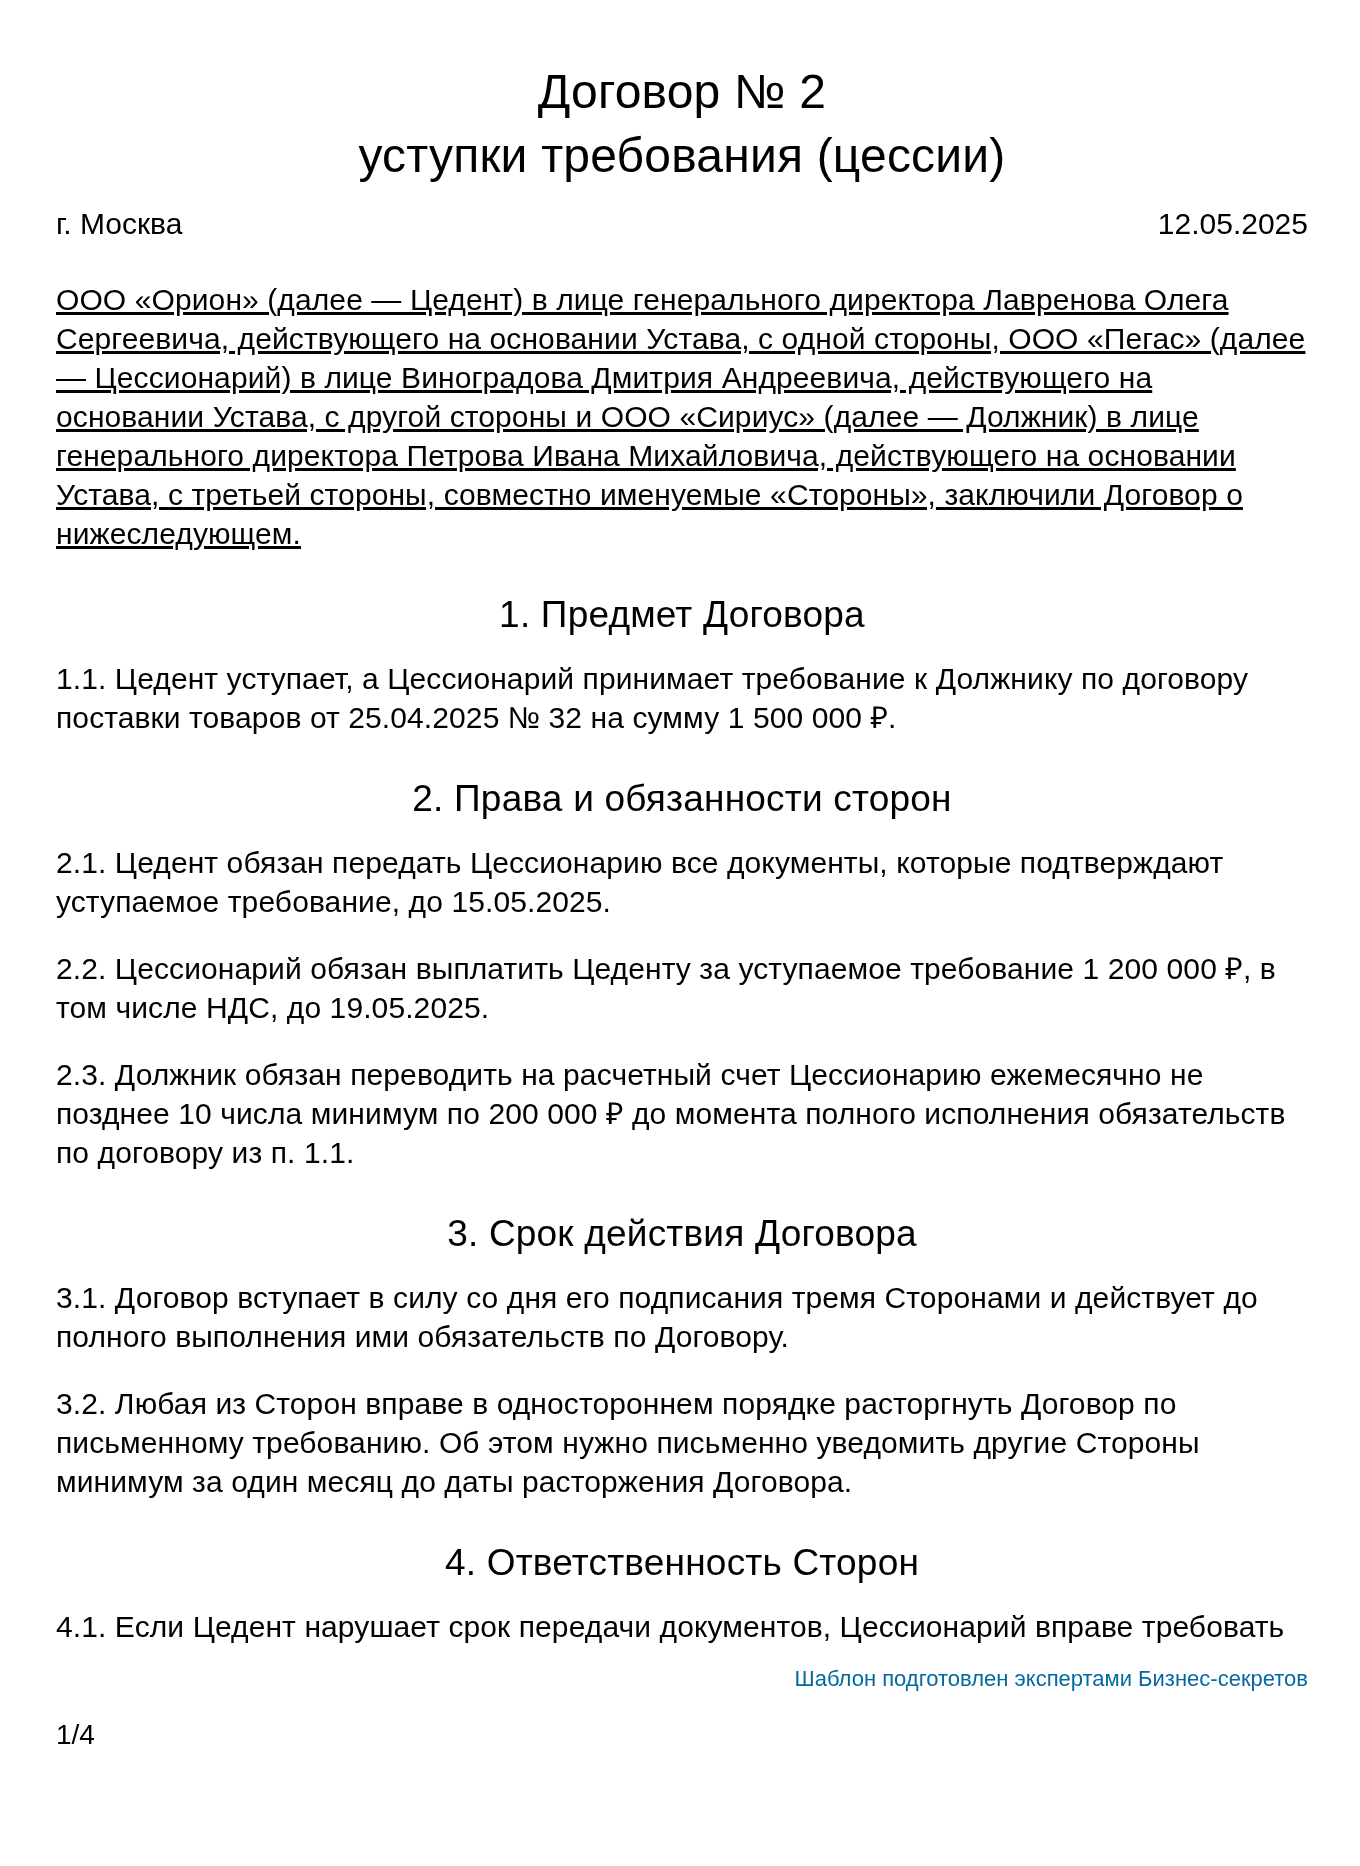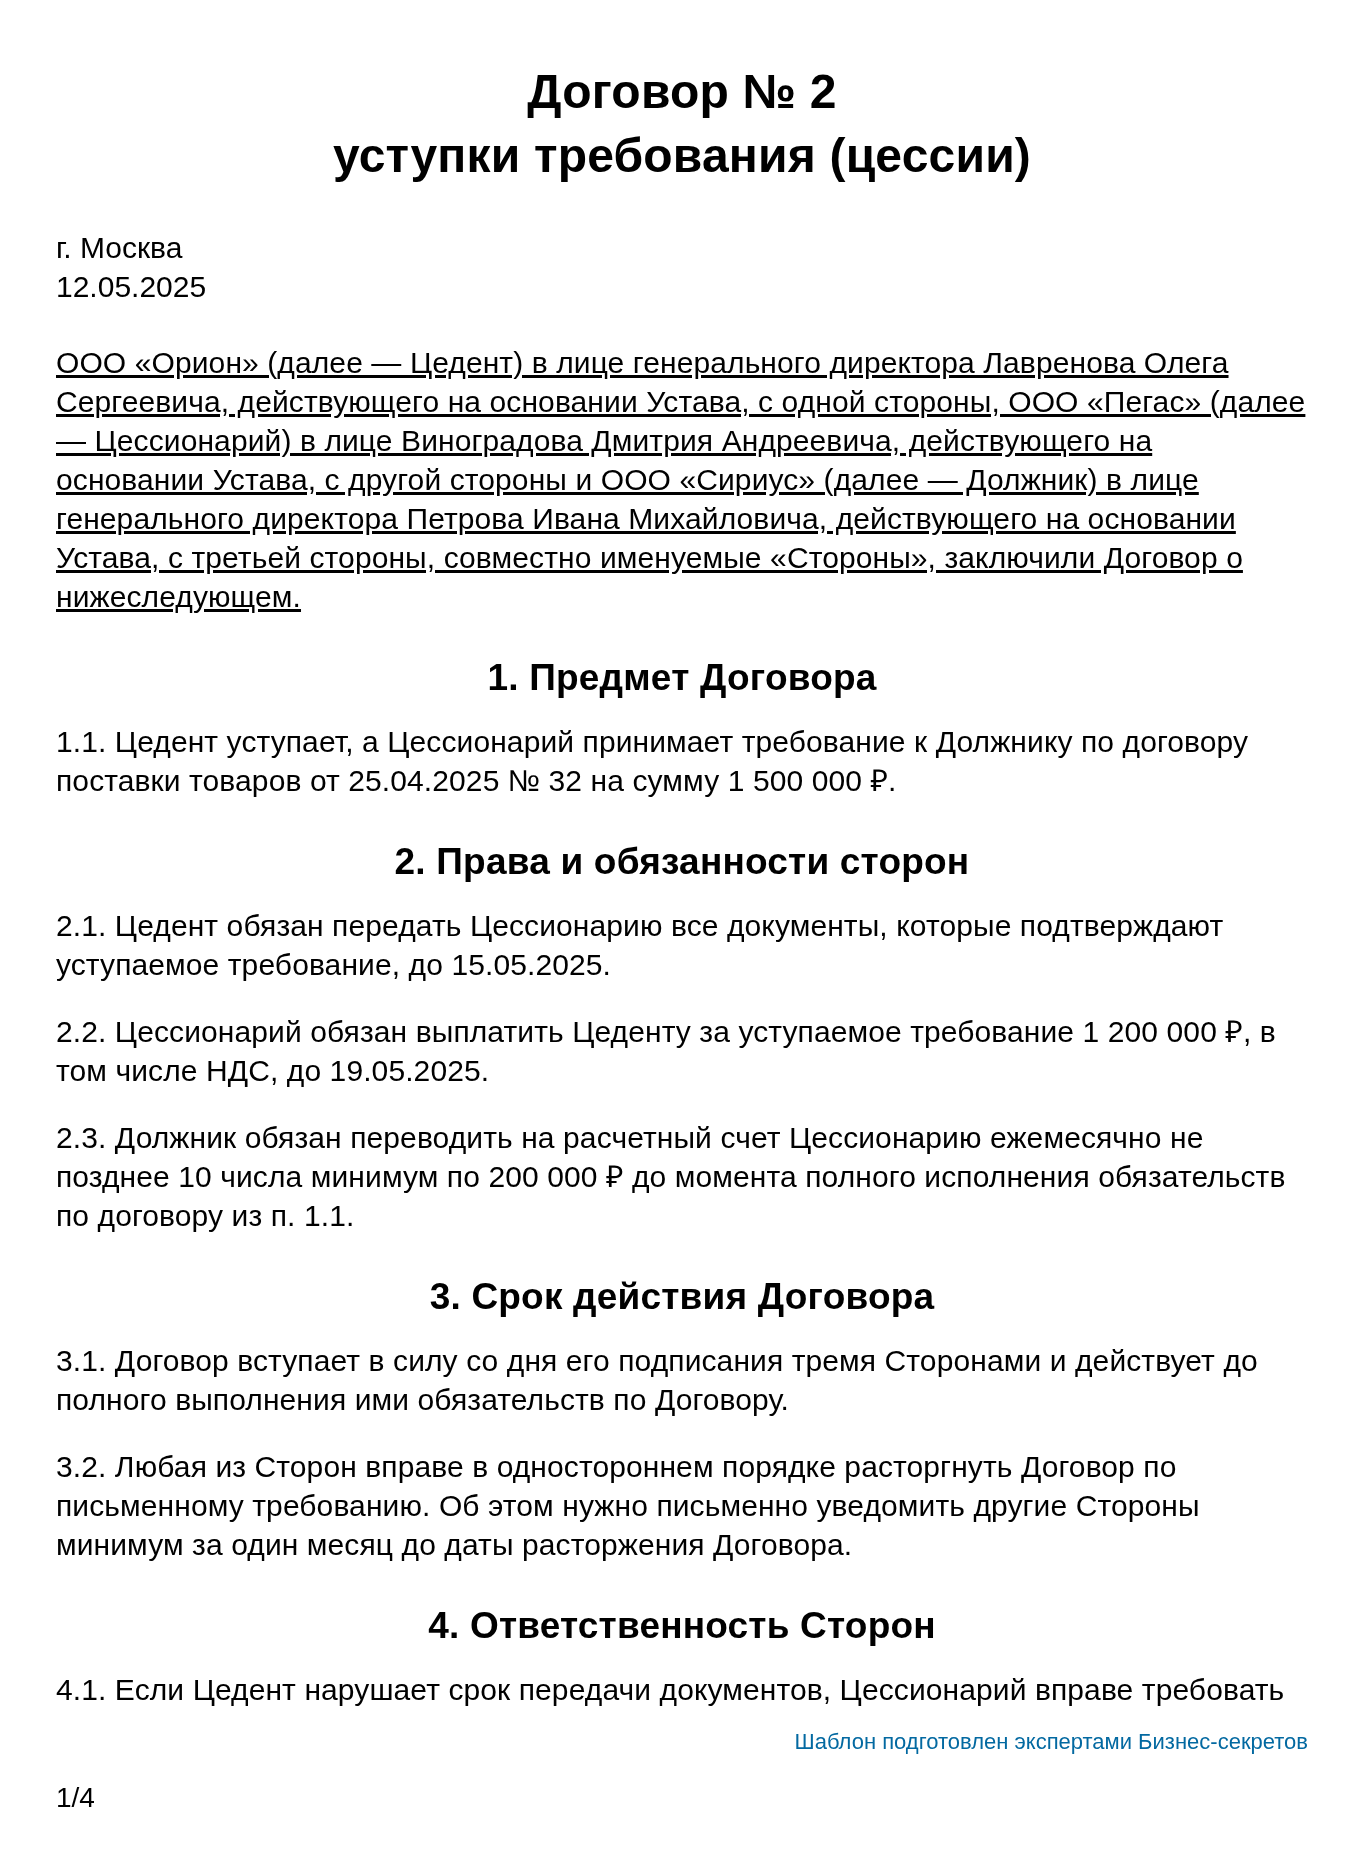--- a/index.html
+++ b/index.html
@@ -16,49 +16,48 @@
     padding: 60px 52px 0 56px;
     background: #ffffff;
     color: #000000;
     font-family: "Liberation Sans", sans-serif;
     overflow: hidden;
   }
   .doc-title {
     margin: 0;
     font-size: 48px;
     line-height: 64px;
-    font-weight: 700;
+    font-weight: 400;
     text-align: center;
     letter-spacing: 0.2px;
   }
   .header-row {
     display: flex;
     justify-content: space-between;
     align-items: baseline;
-    margin-top: 40px;
+    margin-top: 16px;
     font-size: 30px;
     line-height: 39px;
-    flex-direction: column;
   }
   .para {
     margin: 0 0 28px 0;
     font-size: 30px;
     line-height: 39px;
     letter-spacing: 0.1px;
   }
   .intro {
     margin-top: 37px;
     margin-bottom: 28px;
     text-decoration: underline;
   }
   .section-title {
     margin: 38px 0 20px 0;
     font-size: 37px;
     line-height: 48px;
-    font-weight: 700;
+    font-weight: 400;
     text-align: center;
     letter-spacing: 0.2px;
   }
   .last-para {
     margin-bottom: 0;
   }
   .footer-note {
     margin-top: 18px;
     font-size: 22px;
     line-height: 29px;

